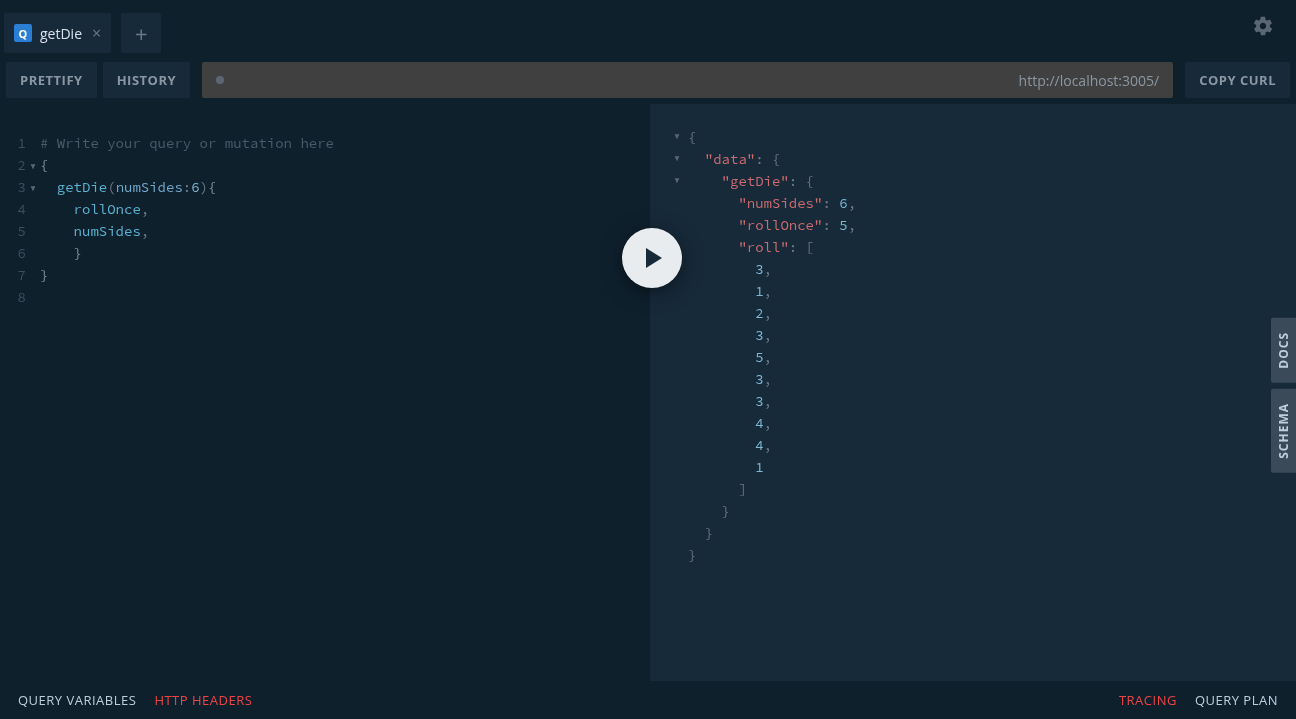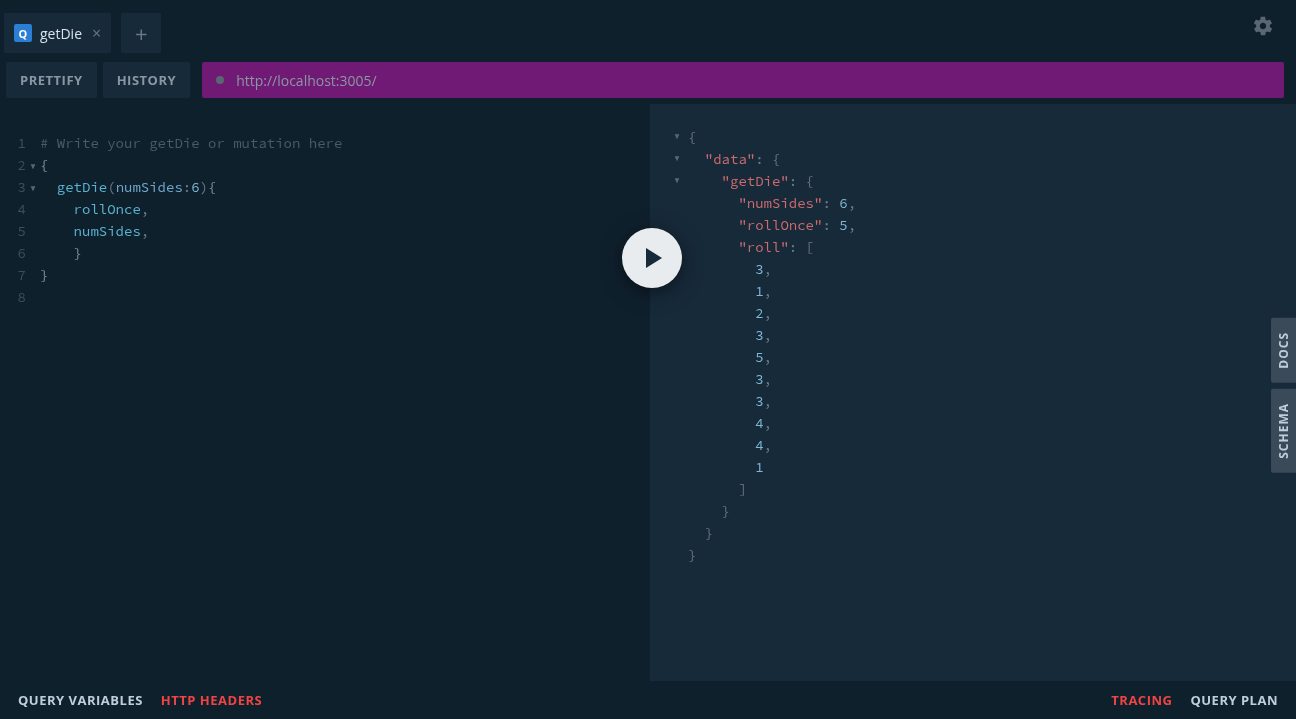--- a/index.html
+++ b/index.html
@@ -92,28 +92,29 @@
     font-weight: 700;
     letter-spacing: 0.5px;
     padding: 9px 14px;
     border-radius: 2px;
     cursor: pointer;
     text-transform: uppercase;
     text-align: right;
   }
   .url-bar {
     flex: 1;
-    background: #701a75;
+    background: #404040;
     height: 36px;
     border-radius: 2px;
     display: flex;
     align-items: center;
     padding: 0 14px;
     gap: 12px;
     margin: 0 6px;
+    justify-content: space-between;
   }
   .url-dot {
     width: 8px;
     height: 8px;
     background: #5a6773;
     border-radius: 50%;
   }
   .url-text {
     color: #8a97a3;
     font-size: 14px;
@@ -237,21 +238,21 @@
     align-items: center;
     padding: 0 18px;
     justify-content: space-between;
   }
   .bottom-left, .bottom-right {
     display: flex;
     gap: 18px;
   }
   .bottom-item {
     font-size: 13px;
-    font-weight: 700;
+    font-weight: 400;
     letter-spacing: 0.5px;
     cursor: pointer;
     text-transform: uppercase;
   }
   .bottom-item.active { color: #c0cedb; }
   .bottom-item.inactive { color: #ef4444; }
 </style>
 </head>
 <body>
 
@@ -271,37 +272,38 @@
   </div>
 </div>
 
 <div class="toolbar">
   <div class="btn">Prettify</div>
   <div class="btn">History</div>
   <div class="url-bar">
     <div class="url-dot"></div>
     <div class="url-text">http://localhost:3005/</div>
   </div>
+  <div class="btn">Copy CURL</div>
 </div>
 
 <div class="main-area">
 
   <div class="left-pane">
     <div class="gutter">
       <div class="line">1</div>
       <div class="line"><span>2</span><span class="fold-marker">▼</span></div>
       <div class="line"><span>3</span><span class="fold-marker">▼</span></div>
       <div class="line">4</div>
       <div class="line">5</div>
       <div class="line">6</div>
       <div class="line">7</div>
       <div class="line">8</div>
     </div>
     <div class="code">
-      <div><span class="comment"># Write your getDie or mutation here</span></div>
+      <div><span class="comment"># Write your query or mutation here</span></div>
       <div><span class="brace">{</span></div>
       <div>&nbsp;&nbsp;<span class="field">getDie</span><span class="punct">(</span><span class="arg">numSides</span><span class="punct">:</span><span class="num">6</span><span class="punct">)</span><span class="brace">{</span></div>
       <div>&nbsp;&nbsp;&nbsp;&nbsp;<span class="field">rollOnce</span><span class="punct">,</span></div>
       <div>&nbsp;&nbsp;&nbsp;&nbsp;<span class="field">numSides</span><span class="punct">,</span></div>
       <div>&nbsp;&nbsp;&nbsp;&nbsp;<span class="brace">}</span></div>
       <div><span class="brace">}</span></div>
     </div>
   </div>
 
   <div class="play-btn">

